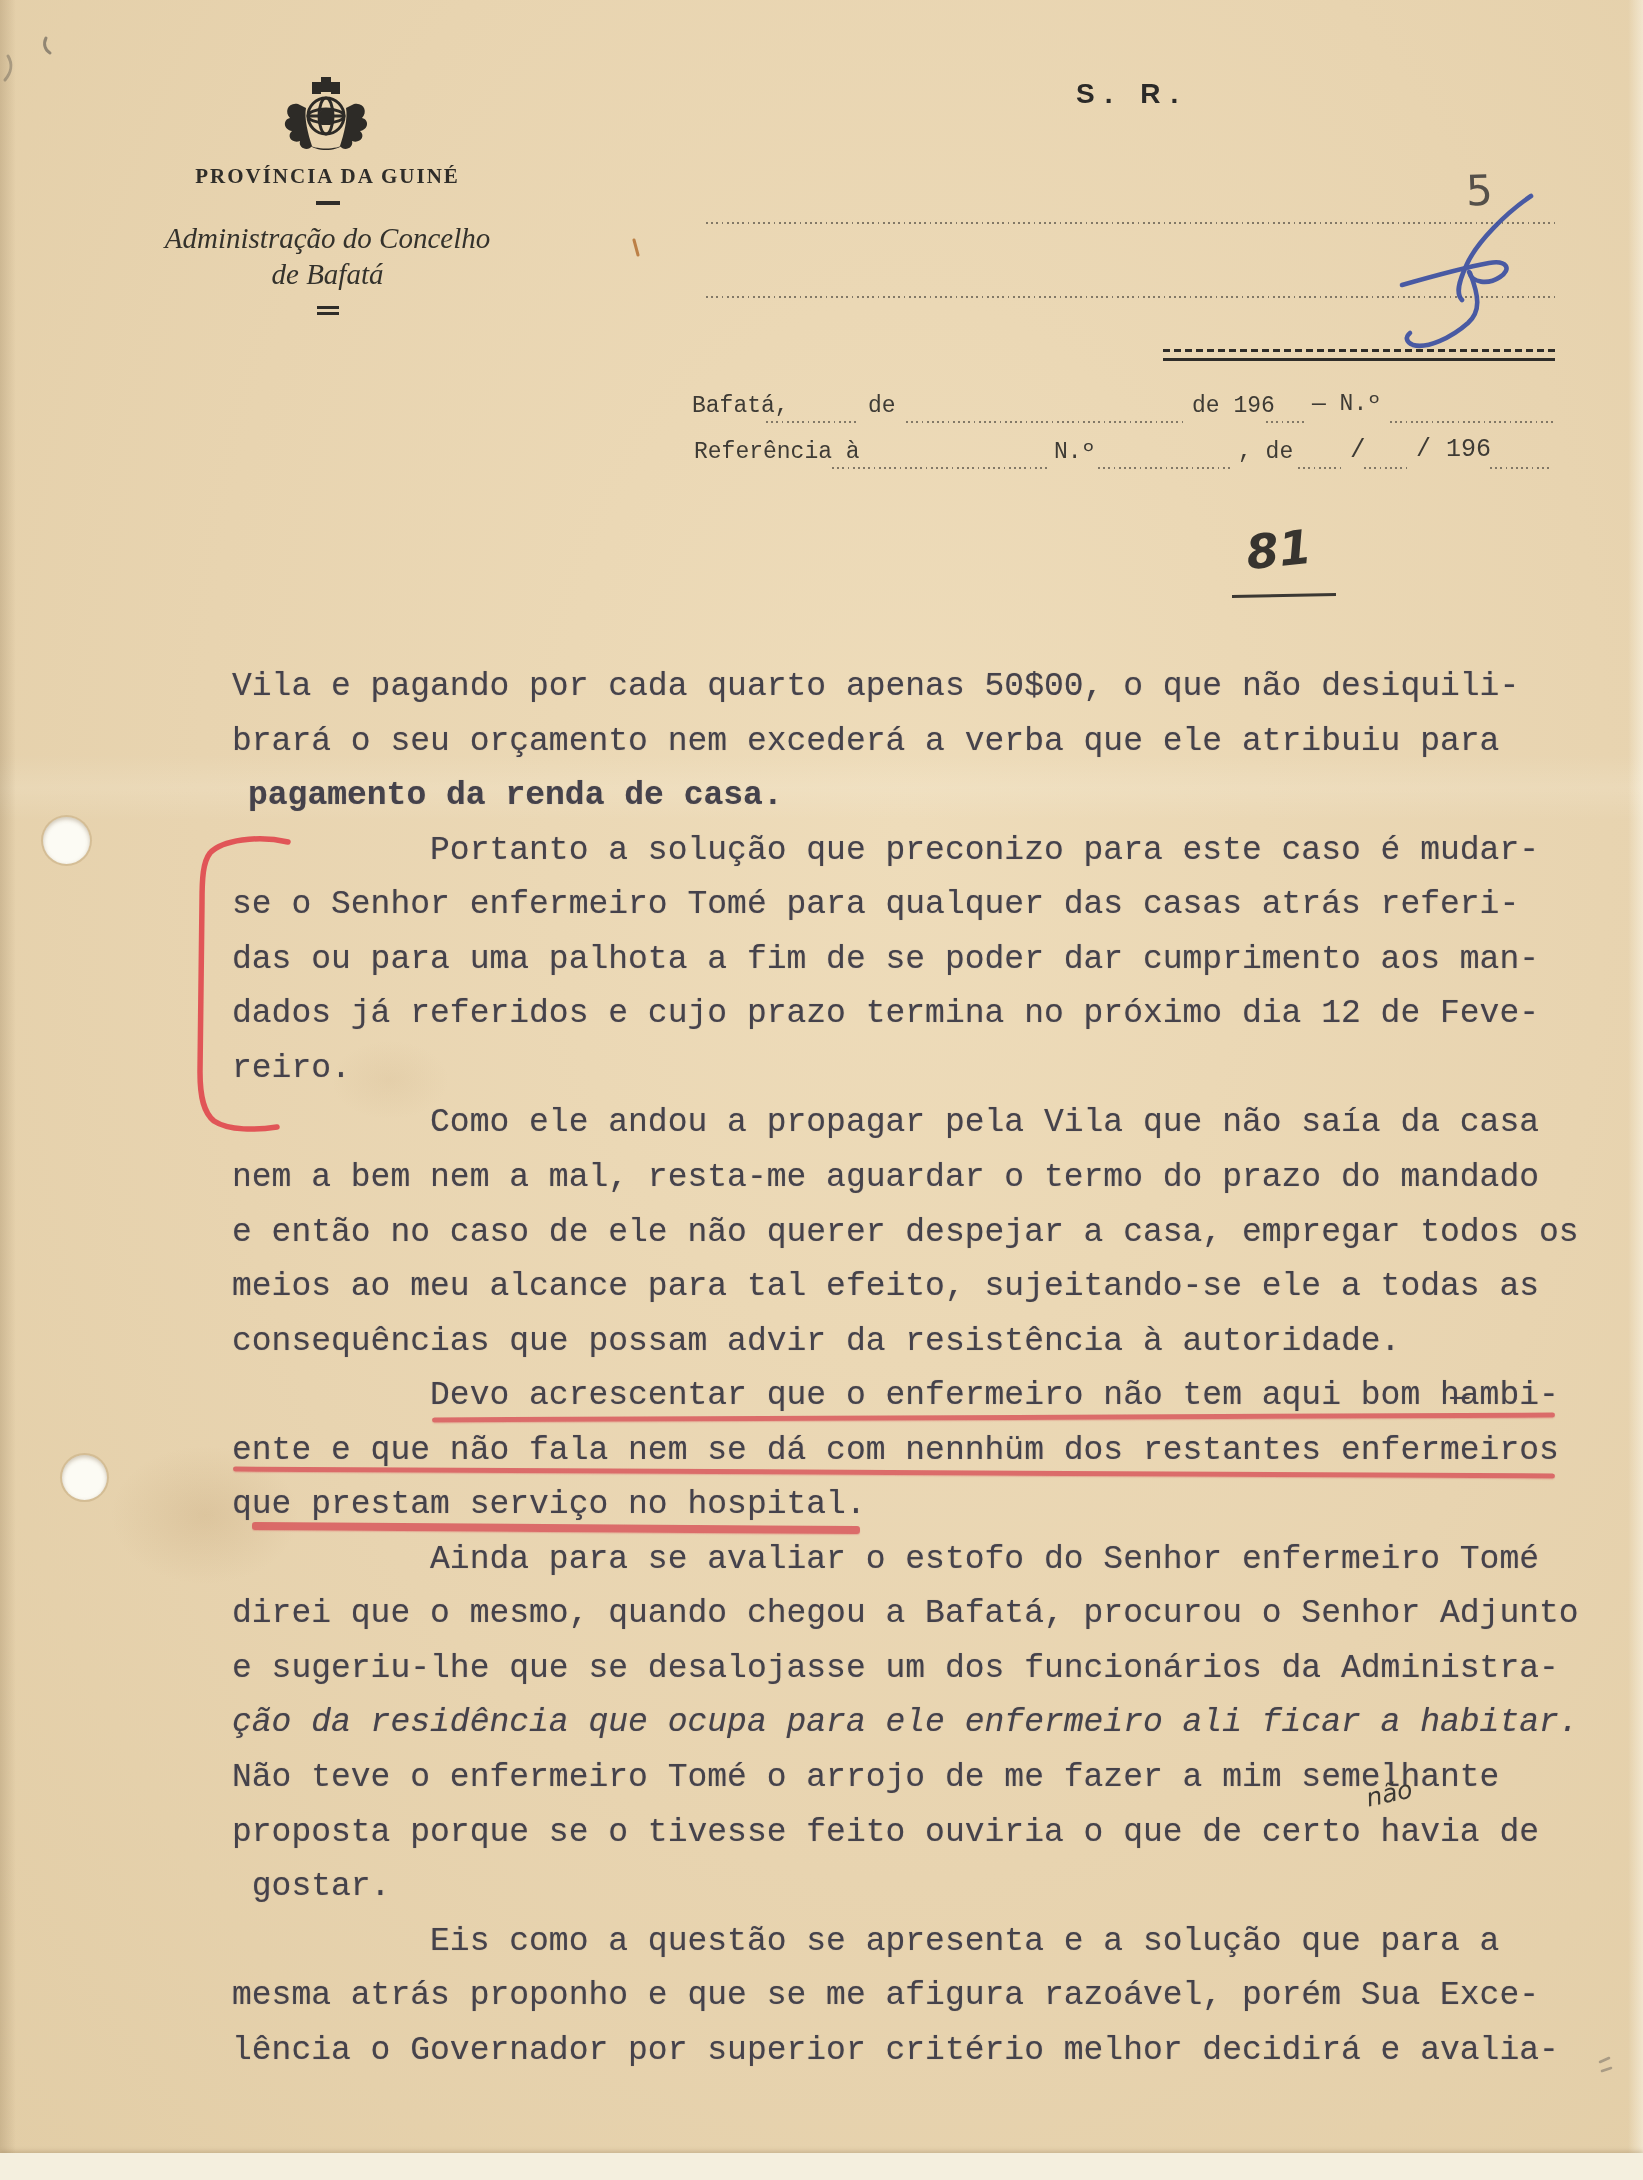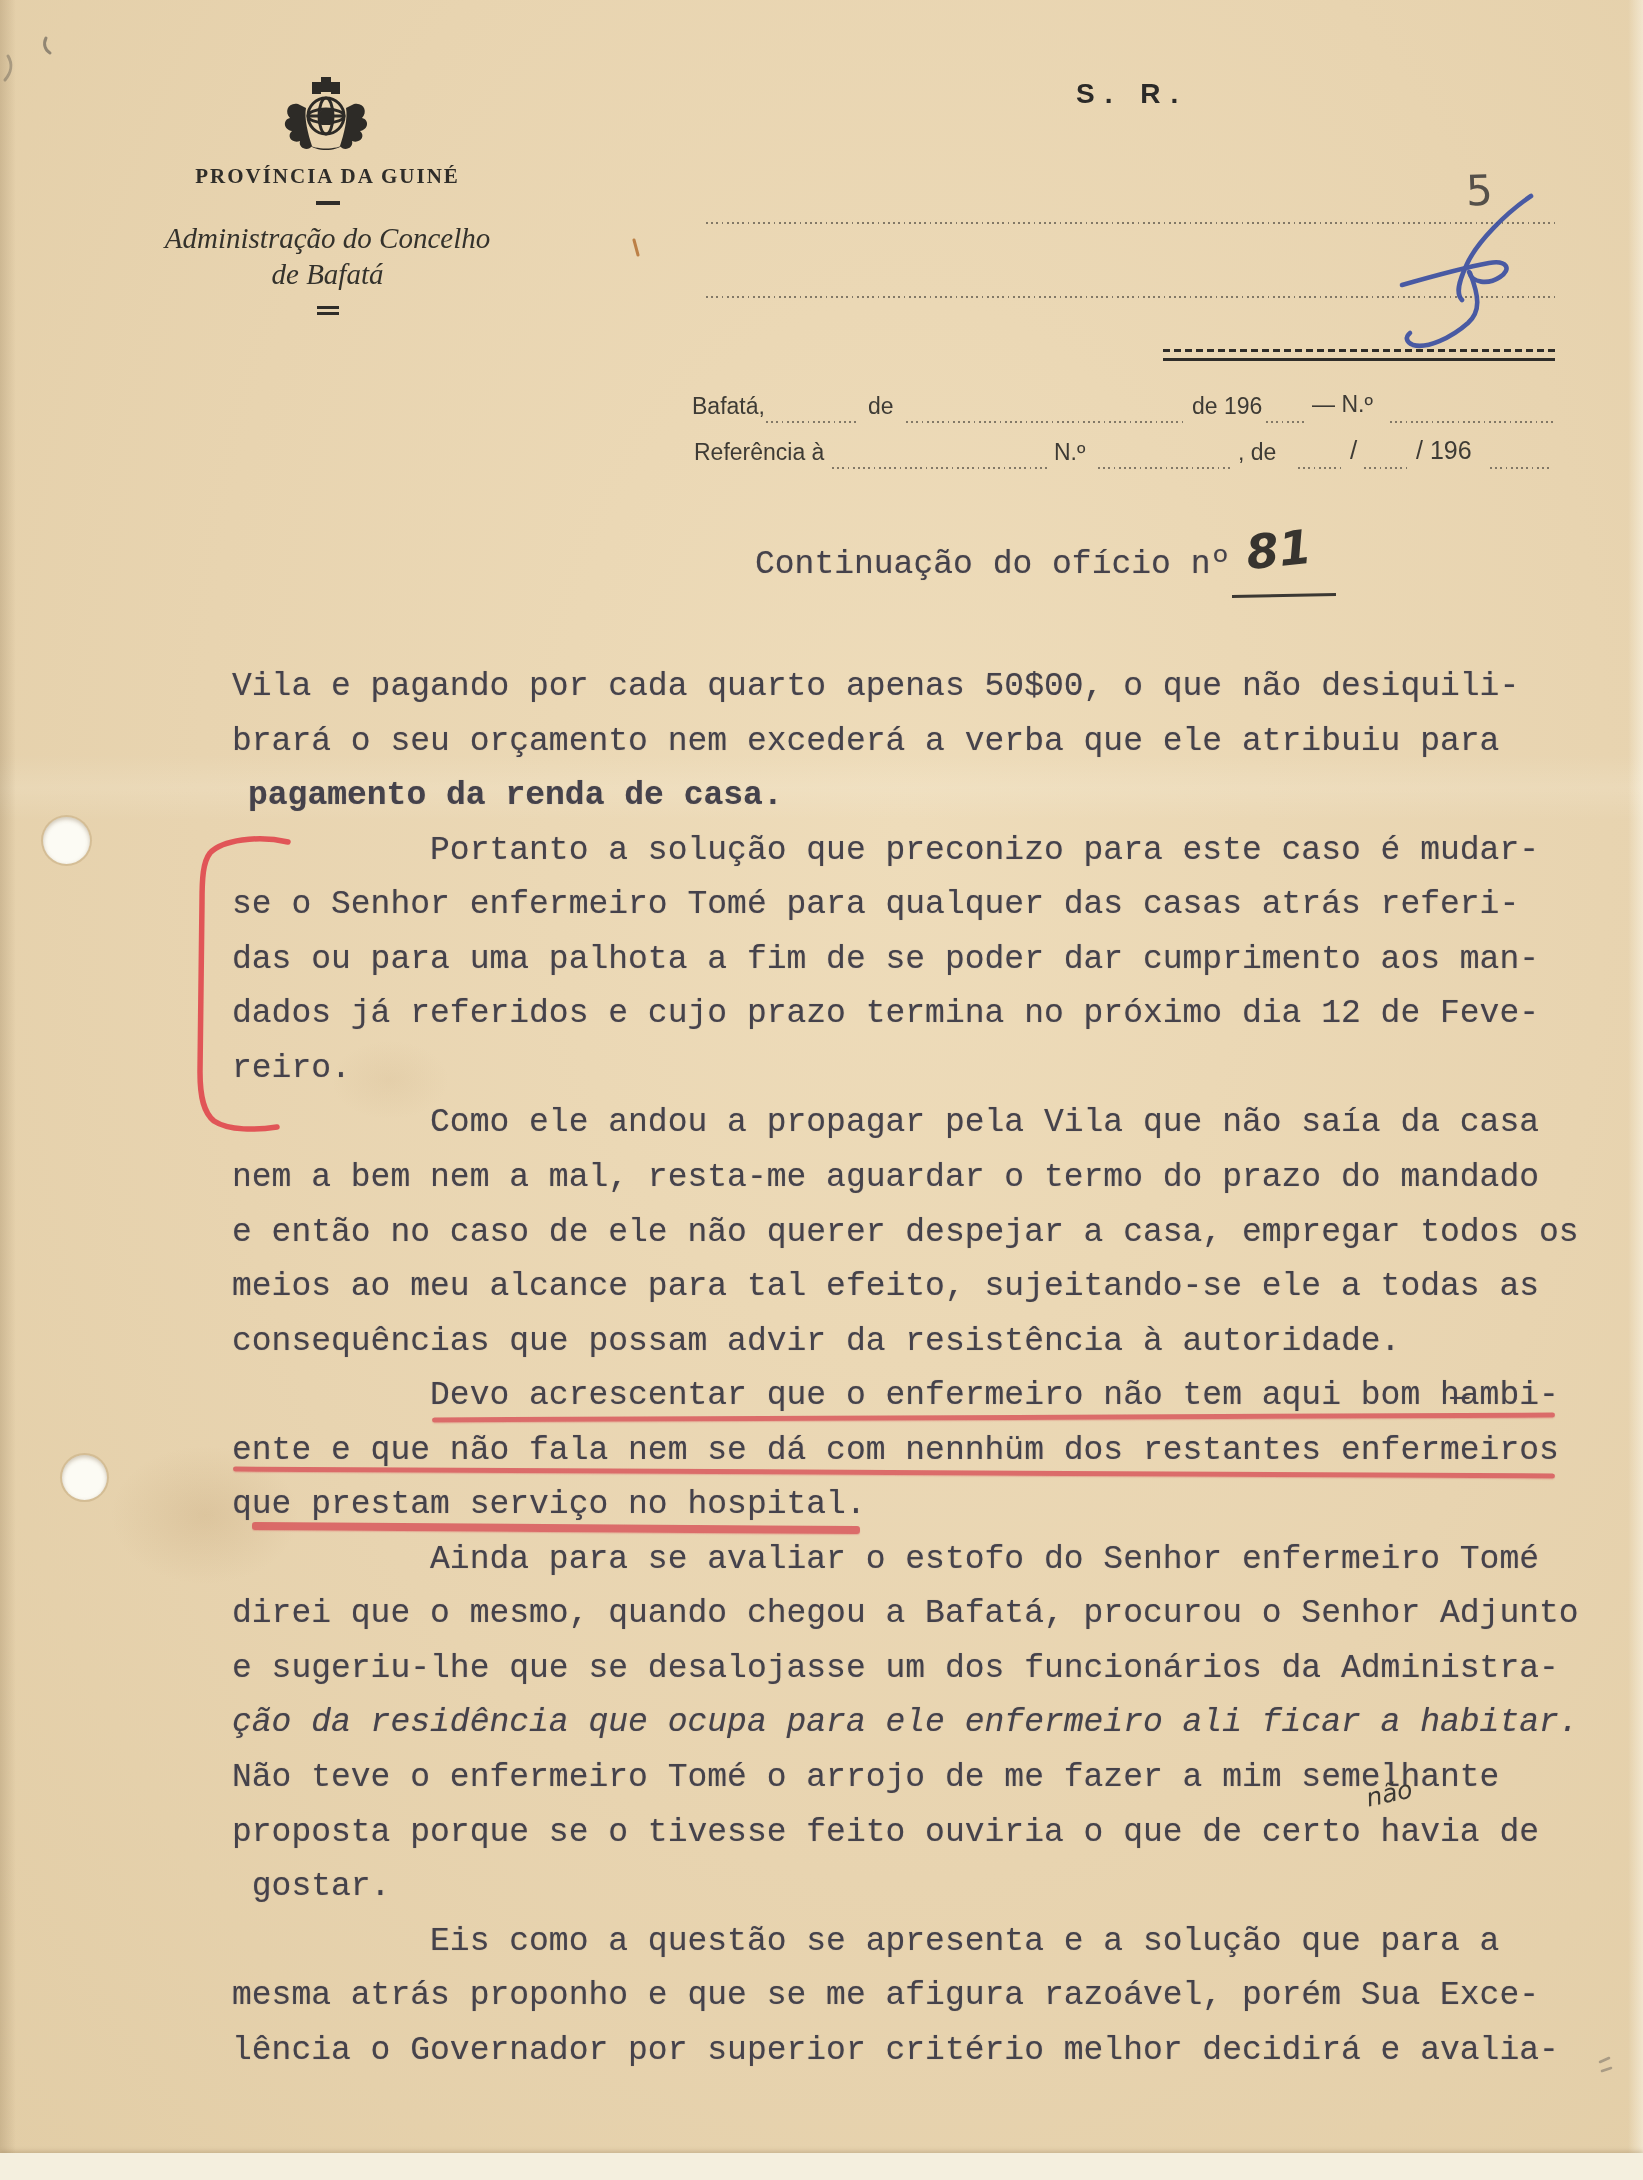--- a/index.html
+++ b/index.html
@@ -5,21 +5,21 @@
   html,body{margin:0;padding:0;background:#b9a88a;}
   #page{position:relative;width:1643px;height:2180px;overflow:hidden;
         background:radial-gradient(ellipse at 55% 38%, #eedcba 0%, #e8d4b0 55%, #e2cda6 100%);
         font-family:"Liberation Sans",sans-serif;}
   .abs{position:absolute;}
   .noselect{user-select:none;}
   
   .typed{font-family:"Liberation Mono","DejaVu Sans Mono",monospace;font-size:33px;line-height:33px;
          color:#45424b;white-space:pre;text-shadow:0 0 1px rgba(69,66,75,.38);}
   
-  .formlabel{font-family:Liberation Sans, sans-serif;font-size:23px;line-height:24px;color:#3e3b35;}
+  .formlabel{font-family:Liberation Mono, monospace;font-size:23px;line-height:24px;color:#3e3b35;}
   
   .lh-province{font-family:"Liberation Serif",serif;font-weight:700;font-size:21px;letter-spacing:2px;color:#2f2d29;text-align:center;}
   .lh-script{font-family:"Liberation Serif",serif;font-style:italic;font-size:29px;color:#34322c;text-align:center;}
   .sr{font-family:"Liberation Sans",sans-serif;font-weight:700;font-size:28px;letter-spacing:10px;color:#2b2a28;}
   
   .dotted{height:2px;background-image:repeating-linear-gradient(90deg,rgba(86,80,70,.7) 0 1.8px,transparent 1.8px 5.2px);}
   .dashedrule{height:3px;background-image:repeating-linear-gradient(90deg,#2f2d29 0 7px,transparent 7px 11px);}
   .solidrule{height:3px;background:#2f2d29;}
   
   .red-ul{height:5px;border-radius:3px;background:rgba(214,67,78,.72);box-shadow:0 1px 1px rgba(214,67,78,.25);}
@@ -90,21 +90,20 @@
   <div class="abs dotted" style="left:832px;top:467px;width:216px;"></div>
   <div class="abs formlabel noselect" style="left:1054px;top:440px;">N.º</div>
   <div class="abs dotted" style="left:1098px;top:467px;width:132px;"></div>
   <div class="abs formlabel noselect" style="left:1238px;top:440px;">, de</div>
   <div class="abs dotted" style="left:1298px;top:467px;width:44px;"></div>
   <div class="abs formlabel noselect" style="left:1350px;top:438px;font-size:26px;">/</div>
   <div class="abs dotted" style="left:1364px;top:467px;width:46px;"></div>
   <div class="abs formlabel noselect" style="left:1416px;top:438px;font-size:25px;">/ 196</div>
   <div class="abs dotted" style="left:1490px;top:467px;width:62px;"></div>
 
-  <div class="abs typed noselect" style="left:755px;top:548px;">Continuação do ofício nº</div>
   <div class="abs hand noselect" style="left:1246px;top:522px;font-size:47px;font-style:italic;font-weight:600;color:#37342f;transform:rotate(-6deg);">81</div>
   <div class="abs noselect" style="left:1232px;top:594px;width:104px;height:3px;background:#3b3833;transform:rotate(-1.2deg);"></div>
 
   <div id="body-lines">
       <div class="abs typed noselect" style="left: 232px; top: 670px;">Vila e pagando por cada quarto apenas 50$00, o que não desiquili-</div>
       <div class="abs typed noselect" style="left: 232px; top: 725px;">brará o seu orçamento nem excederá a verba que ele atribuiu para</div>
       <div class="abs typed noselect" style="left: 248px; top: 779px; font-weight: bold;">pagamento da renda de casa.</div>
       <div class="abs typed noselect" style="left: 232px; top: 834px;">          Portanto a solução que preconizo para este caso é mudar-</div>
       <div class="abs typed noselect" style="left: 232px; top: 888px;">se o Senhor enfermeiro Tomé para qualquer das casas atrás referi-</div>
       <div class="abs typed noselect" style="left: 232px; top: 943px;">das ou para uma palhota a fim de se poder dar cumprimento aos man-</div>

